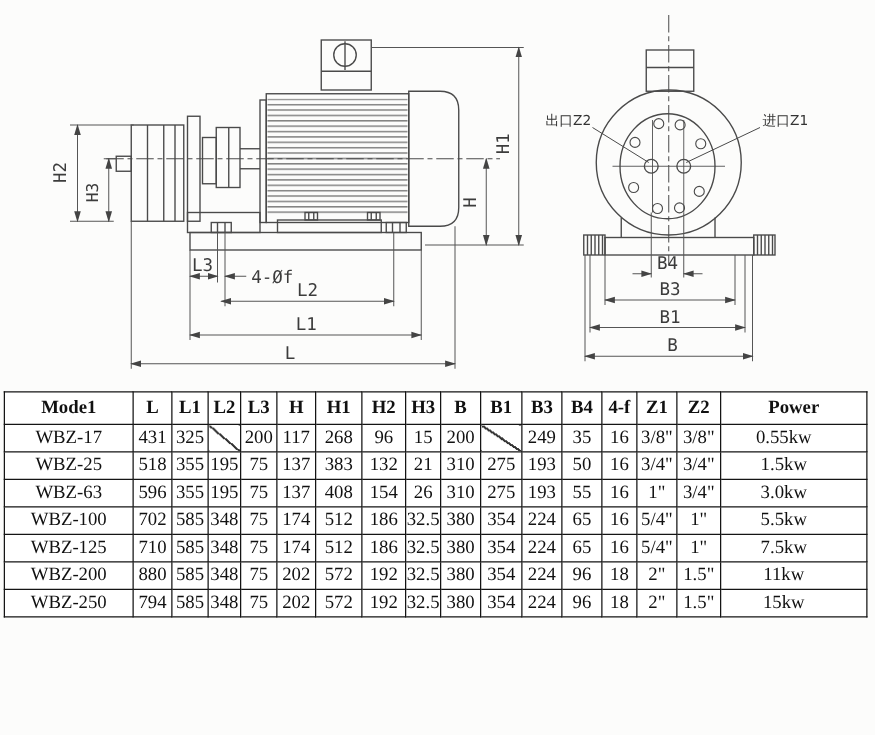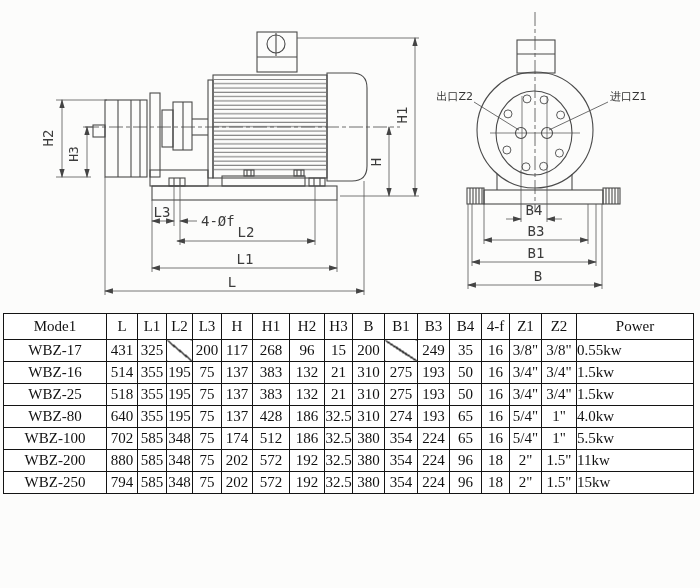--- a/index.html
+++ b/index.html
@@ -13,23 +13,23 @@
   .dimlbl-sm{font-size:13px;}
   table.spec{
     position:absolute;left:3px;top:313px;border-collapse:collapse;table-layout:fixed;
     background:#fff;
   }
   table.spec th, table.spec td{
     border:1.5px solid #141414;text-align:center;vertical-align:middle;
     font-family:"Liberation Serif", serif;font-size:15px;color:#111;
     padding:0;overflow:hidden;white-space:nowrap;
   }
-  table.spec th{height:25px;font-weight:normal;}
+  table.spec th{height:25px;font-weight:bold;}
   table.spec td{height:21px;}
-  table.spec td.power{text-align:left;padding-right:16px;}
+  table.spec td.power{text-align:center;padding-right:16px;}
   table.spec td.diag{
     background:linear-gradient(to top right,
       transparent 47.5%, #333 47.5%, #333 52.5%, transparent 52.5%);
   }
 </style>
 </head>
 <body>
 
 <div class="canvas">
 
@@ -270,94 +270,94 @@
           <td>200</td>
           <td class="diag"></td>
           <td>249</td>
           <td>35</td>
           <td>16</td>
           <td>3/8"</td>
           <td>3/8"</td>
           <td class="power">0.55kw</td>
         </tr>
         <tr>
-          <td>WBZ-16</td>
-          <td>514</td>
+          <td>WBZ-25</td>
+          <td>518</td>
           <td>355</td>
           <td>195</td>
           <td>75</td>
           <td>137</td>
           <td>383</td>
           <td>132</td>
           <td>21</td>
           <td>310</td>
           <td>275</td>
           <td>193</td>
           <td>50</td>
           <td>16</td>
           <td>3/4"</td>
           <td>3/4"</td>
           <td class="power">1.5kw</td>
         </tr>
         <tr>
-          <td>WBZ-25</td>
-          <td>518</td>
+          <td>WBZ-63</td>
+          <td>596</td>
           <td>355</td>
           <td>195</td>
           <td>75</td>
           <td>137</td>
-          <td>383</td>
-          <td>132</td>
-          <td>21</td>
+          <td>408</td>
+          <td>154</td>
+          <td>26</td>
           <td>310</td>
           <td>275</td>
           <td>193</td>
-          <td>50</td>
-          <td>16</td>
+          <td>55</td>
+          <td>16</td>
+          <td>1"</td>
           <td>3/4"</td>
-          <td>3/4"</td>
-          <td class="power">1.5kw</td>
-        </tr>
-        <tr>
-          <td>WBZ-80</td>
-          <td>640</td>
-          <td>355</td>
-          <td>195</td>
-          <td>75</td>
-          <td>137</td>
-          <td>428</td>
-          <td>186</td>
-          <td>32.5</td>
-          <td>310</td>
-          <td>274</td>
-          <td>193</td>
-          <td>65</td>
-          <td>16</td>
-          <td>5/4"</td>
-          <td>1"</td>
-          <td class="power">4.0kw</td>
+          <td class="power">3.0kw</td>
         </tr>
         <tr>
           <td>WBZ-100</td>
           <td>702</td>
           <td>585</td>
           <td>348</td>
           <td>75</td>
           <td>174</td>
           <td>512</td>
           <td>186</td>
           <td>32.5</td>
           <td>380</td>
           <td>354</td>
           <td>224</td>
           <td>65</td>
           <td>16</td>
           <td>5/4"</td>
           <td>1"</td>
           <td class="power">5.5kw</td>
+        </tr>
+        <tr>
+          <td>WBZ-125</td>
+          <td>710</td>
+          <td>585</td>
+          <td>348</td>
+          <td>75</td>
+          <td>174</td>
+          <td>512</td>
+          <td>186</td>
+          <td>32.5</td>
+          <td>380</td>
+          <td>354</td>
+          <td>224</td>
+          <td>65</td>
+          <td>16</td>
+          <td>5/4"</td>
+          <td>1"</td>
+          <td class="power">7.5kw</td>
         </tr>
         <tr>
           <td>WBZ-200</td>
           <td>880</td>
           <td>585</td>
           <td>348</td>
           <td>75</td>
           <td>202</td>
           <td>572</td>
           <td>192</td>

